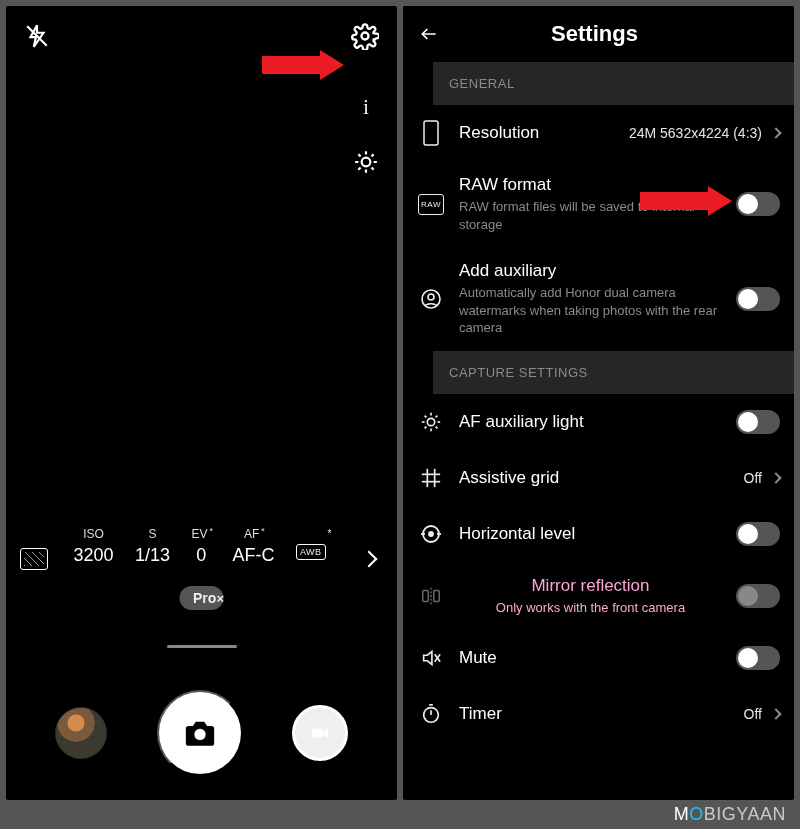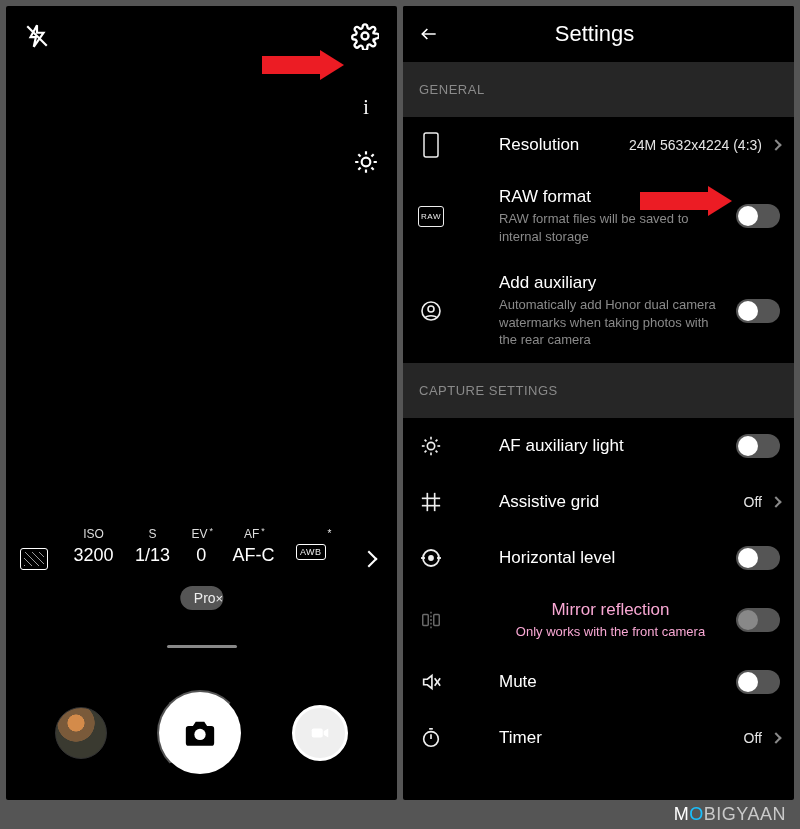--- a/index.html
+++ b/index.html
@@ -155,20 +155,21 @@
     bottom: 190px;
     left:50%;
     transform:translateX(-50%);
     background:#555;
     color:#eee;
     font-size:14px;
     border-radius:14px;
     padding:4px 0 4px 14px;
     display:flex;
     align-items:center;
+    font-weight:bold;
   }
   .pro-pill .x { font-size:13px; }
 
   .swipe-line {
     position:absolute;
     bottom: 152px;
     left:50%;
     transform:translateX(-50%);
     width:70px;
     height:3px;
@@ -218,48 +219,50 @@
   .back-arrow {
     width:20px;
     height:20px;
   }
   .set-title {
     flex:1;
     text-align:center;
     font-size:22px;
     color:#fff;
     margin-left:-28px;
+    font-weight:bold;
   }
   .section-h {
     background:#262626;
     color:#8a8a8a;
     font-size:13px;
-    padding:20px 16px;
+    padding:14px 16px;
     letter-spacing:0.5px;
+    margin-left:30px;
   }
   .settings-list {
     background:#000;
   }
   .row {
     display:flex;
     align-items:center;
     padding:14px 14px 14px 14px;
     gap:14px;
     min-height:56px;
   }
   .row + .row { border-top: none; }
   .row-icon {
     width:28px;
     min-width:28px;
     display:flex;
     align-items:center;
     justify-content:center;
     color:#eee;
   }
-  .row-main { flex:1; min-width:0;margin-left:40px; }
+  .row-main { flex:1; min-width:0; }
   .row-title { font-size:17px; color:#fff; }
   .row-sub { font-size:13px; color:#8a8a8a; margin-top:3px; line-height:1.35; }
   .row-right {
     display:flex;
     align-items:center;
     gap:10px;
     color:#e5e5e5;
     font-size:14px;
   }
   .chev-small {

